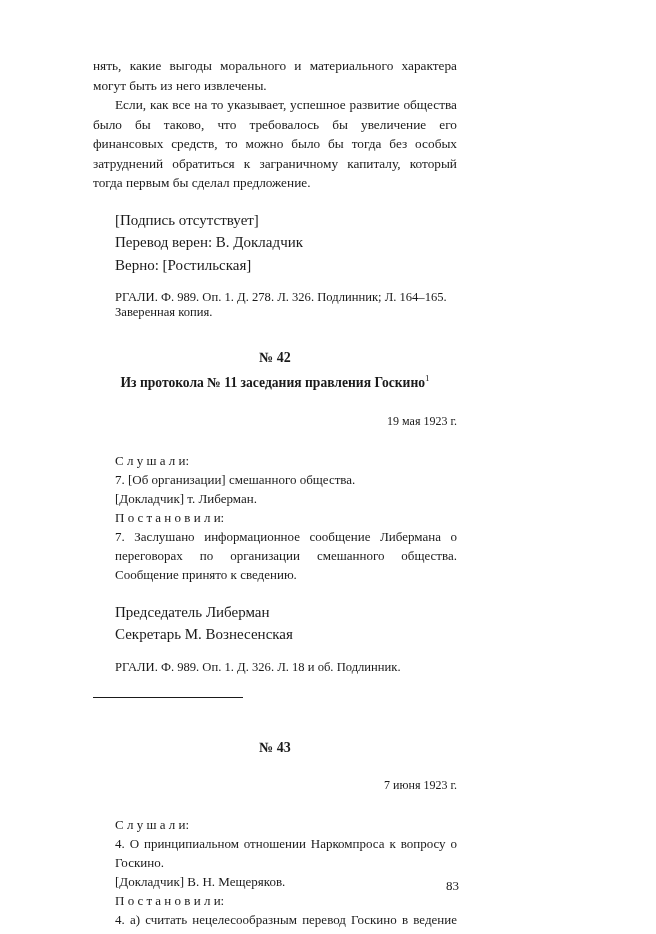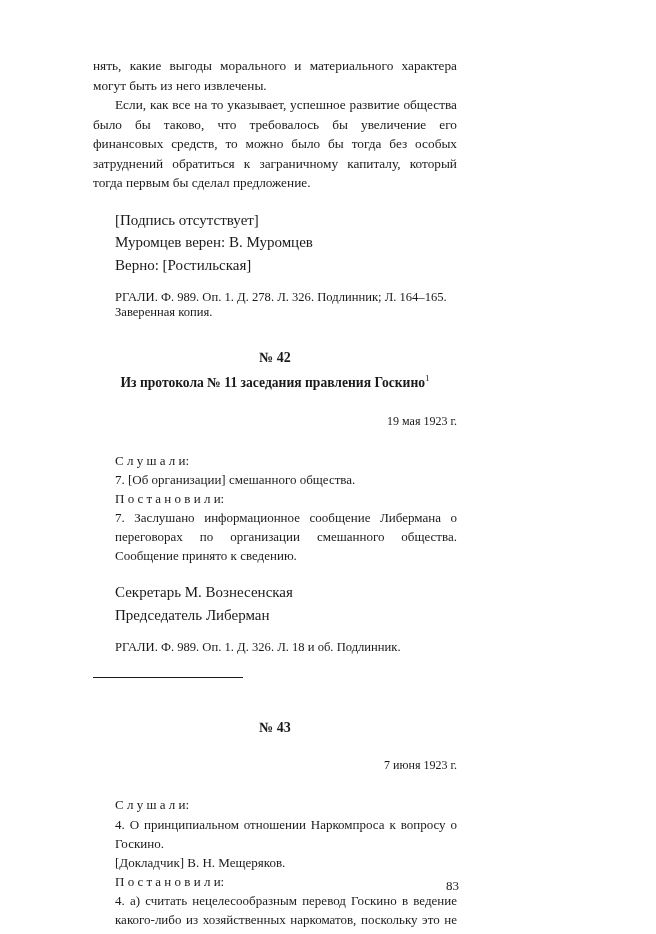--- a/index.html
+++ b/index.html
@@ -120,42 +120,43 @@
 
 <div class="page">
 
   <div class="body-text">
     <p class="noindent">нять, какие выгоды морального и материального характера могут быть из него извлечены.</p>
     <p class="indent">Если, как все на то указывает, успешное развитие общества было бы таково, что требовалось бы увеличение его финансовых средств, то можно было бы тогда без особых затруднений обратиться к заграничному капиталу, который тогда первым бы сделал предложение.</p>
   </div>
 
   <div class="sig-block pad-left">
     <p>[Подпись отсутствует]</p>
-    <p>Муромцев верен: В. Муромцев</p>
+    <p>Перевод верен: В. Докладчик</p>
     <p>Верно: [Ростильская]</p>
   </div>
 
   <div class="archive-ref pad-left">РГАЛИ. Ф. 989. Оп. 1. Д. 278. Л. 326. Подлинник; Л. 164–165. Заверенная копия.</div>
 
   <div class="doc-number">№ 42</div>
   <div class="doc-title">
     <span>Из протокола № 11 заседания правления Госкино</span><sup>1</sup>
   </div>
   <div class="doc-date">19 мая 1923 г.</div>
 
   <div class="minutes pad-left">
     <p class="hang">С л у ш а л и:</p>
     <p class="hang">7. [Об организации] смешанного общества.</p>
+    <p class="hang">[Докладчик] т. Либерман.</p>
     <p class="hang">П о с т а н о в и л и:</p>
     <p class="hang">7. Заслушано информационное сообщение Либермана о переговорах по организации смешанного общества. Сообщение принято к сведению.</p>
   </div>
 
   <div class="sig-block pad-left">
+    <p>Председатель Либерман</p>
     <p>Секретарь М. Вознесенская</p>
-    <p>Председатель Либерман</p>
   </div>
 
   <div class="archive-ref pad-left">РГАЛИ. Ф. 989. Оп. 1. Д. 326. Л. 18 и об. Подлинник.</div>
 
   <div class="fn-rule"></div>
 
   <div class="doc-number sect2">№ 43</div>
   <div class="doc-date">7 июня 1923 г.</div>
 
   <div class="minutes pad-left">

